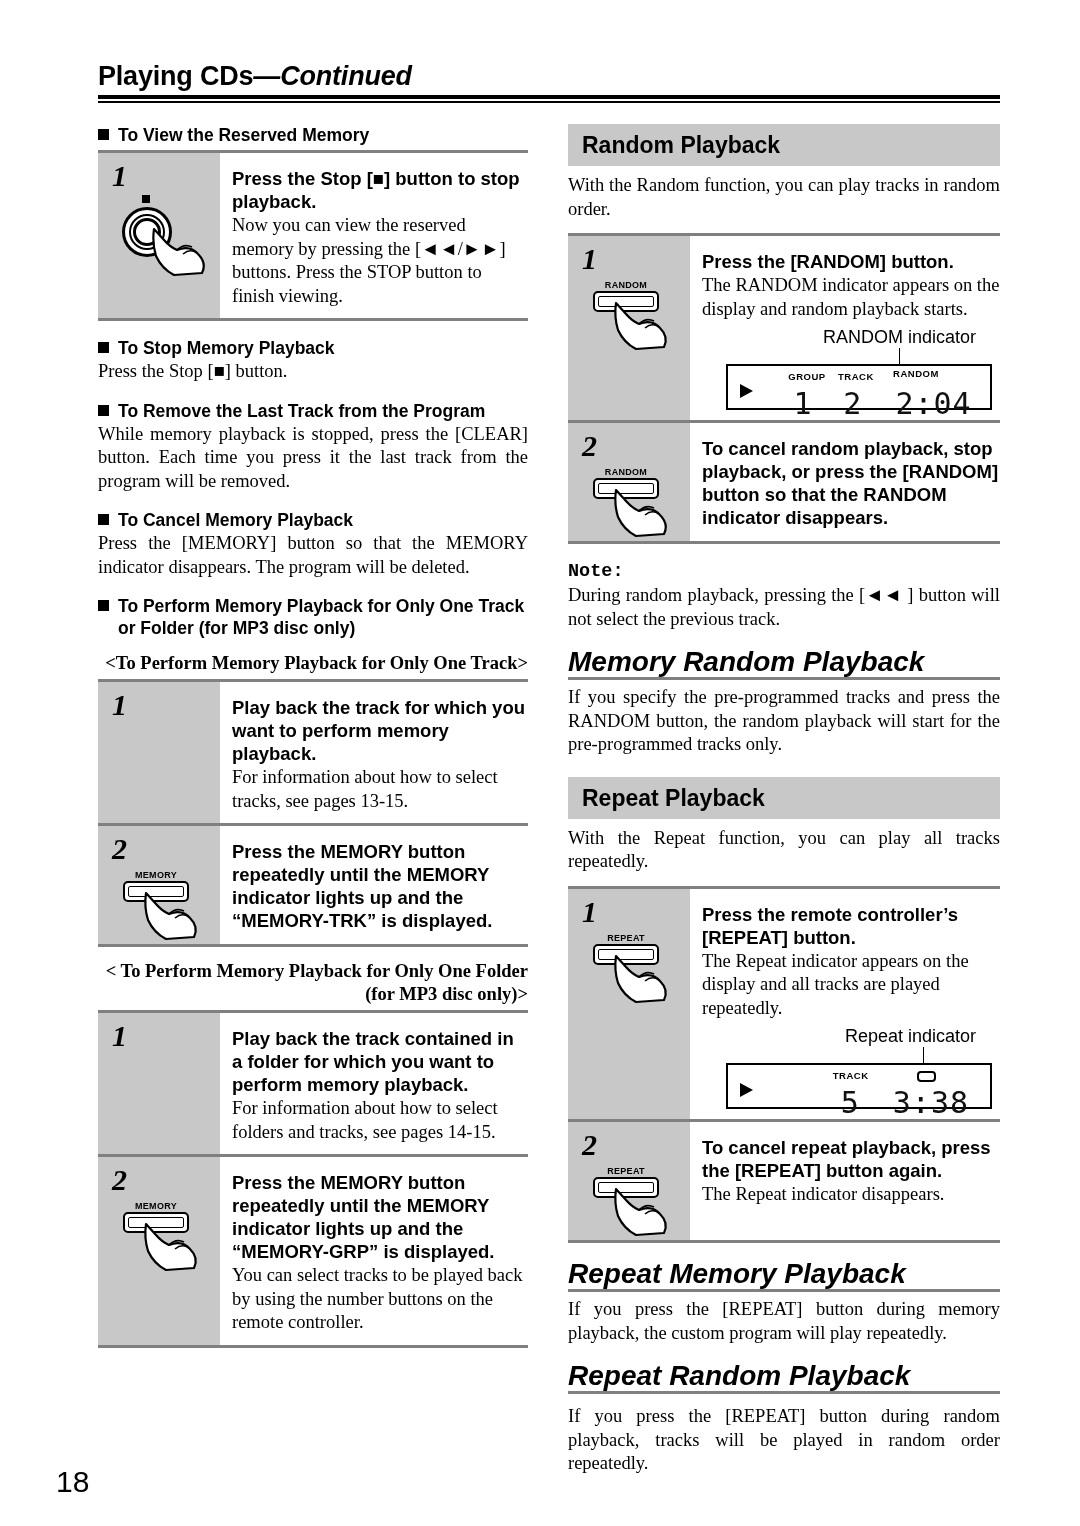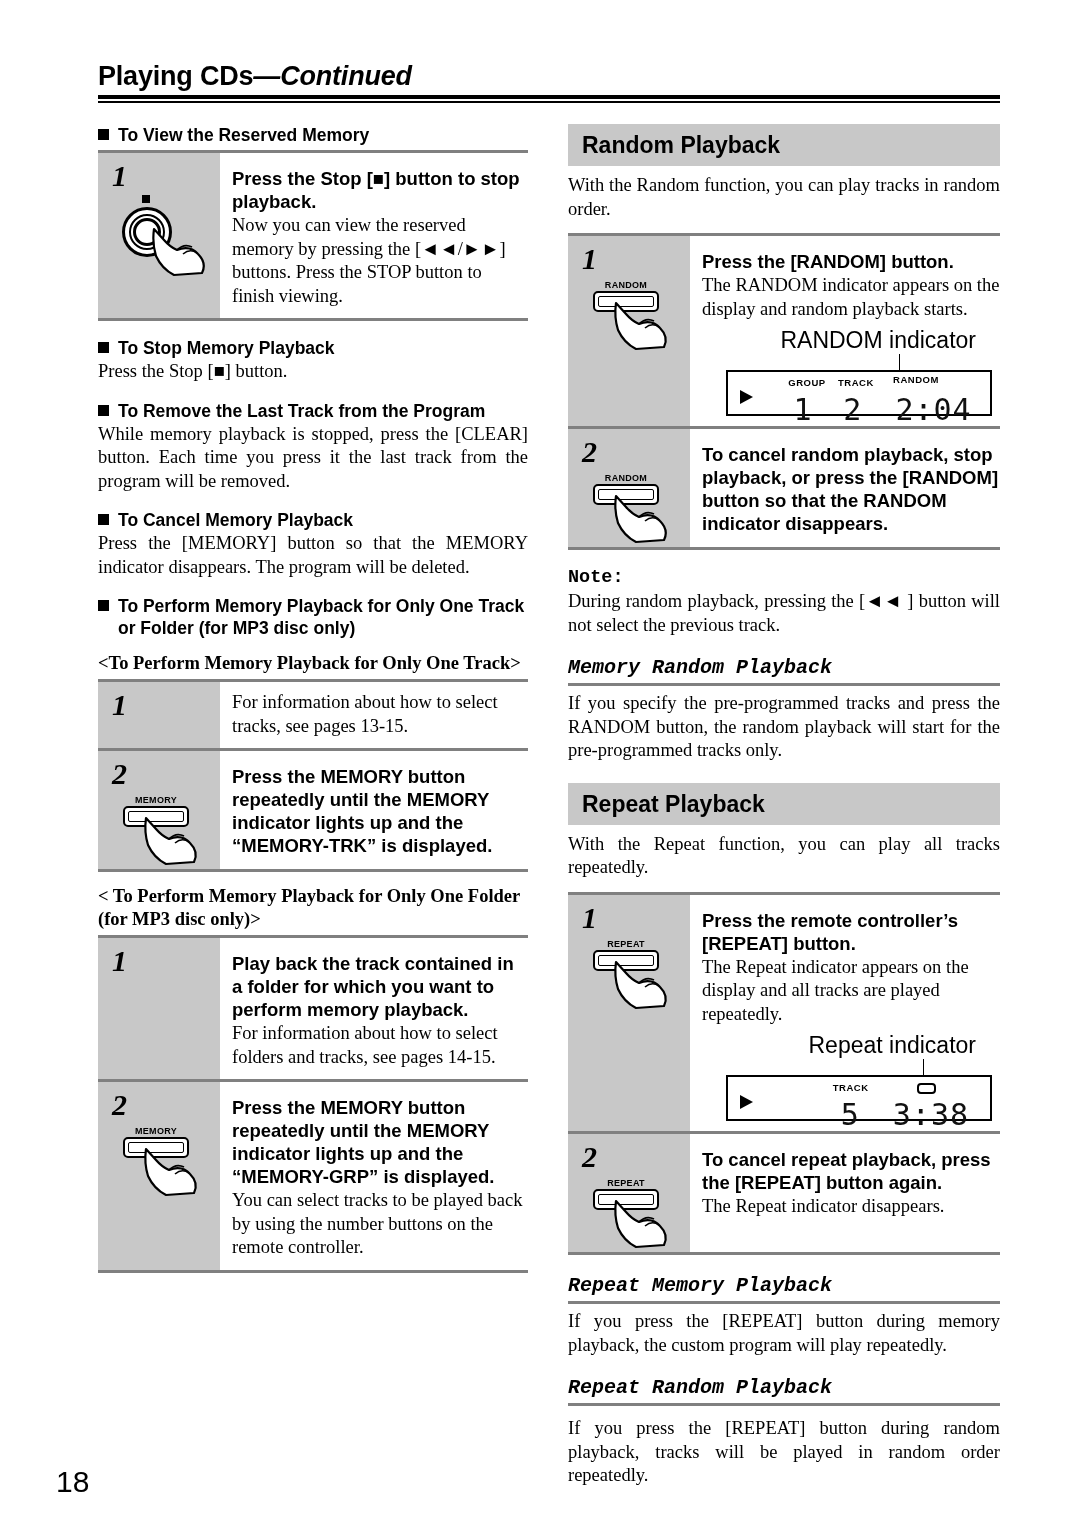--- a/index.html
+++ b/index.html
@@ -93,20 +93,21 @@
   }
   .body-p.tight { margin-top: 1px; }
 
   
   .angle-head {
     font-family: "Liberation Serif", serif;
     font-weight: bold;
     font-size: 18.5px;
     line-height: 23px;
     margin-top: 13px;
+    text-align: right;
   }
 
   
   .steps {
     margin-top: 4px;
     border-top: 3px solid #808080;
   }
   .step {
     display: flex;
     border-bottom: 3px solid #808080;
@@ -231,24 +232,24 @@
     font-weight: bold;
     font-size: 23px;
     line-height: 26px;
     padding: 8px 0 8px 14px;
     margin-top: 0;
   }
   .sec-gap { margin-top: 20px; }
 
   
   .it-head {
-    font-family: Liberation Mono, monospace;
+    font-family: Liberation Sans, sans-serif;
     font-style: italic;
     font-weight: bold;
-    font-size: 20px;
+    font-size: 28px;
     line-height: 25px;
     margin-top: 18px;
   }
   .it-rule {
     height: 3px;
     background: #808080;
     margin-top: 3px;
   }
 
   
@@ -261,21 +262,21 @@
   }
 
   
   .lcd-wrap {
     margin-top: 6px;
     position: relative;
     width: 100%;
   }
   .lcd-caption {
     font-family: "Liberation Sans", sans-serif;
-    font-size: 23px;
+    font-size: 18px;
     text-align: right;
     padding-right: 24px;
   }
   .lcd-leader {
     height: 16px;
     position: relative;
   }
   .lcd-leader i {
     position: absolute;
     width: 1.5px;
@@ -397,20 +398,21 @@
     </div>
 
     <div class="angle-head">&lt;To Perform Memory Playback for Only One Track&gt;</div>
 
     <div class="steps">
       <div class="step">
         <div class="step-num-cell" style="padding-bottom:6px;">
           <div class="step-num">1</div>
         </div>
         <div class="step-body">
+          <div class="step-title">Play back the track for which you want to perform memory playback.</div>
           <div class="step-text">For information about how to select tracks, see pages 13-15.</div>
         </div>
       </div>
 
       <div class="step">
         <div class="step-num-cell">
           <div class="step-num">2</div>
           <div class="illus">
             <div class="btn-label">MEMORY</div>
             <div class="btn-rect"></div>

